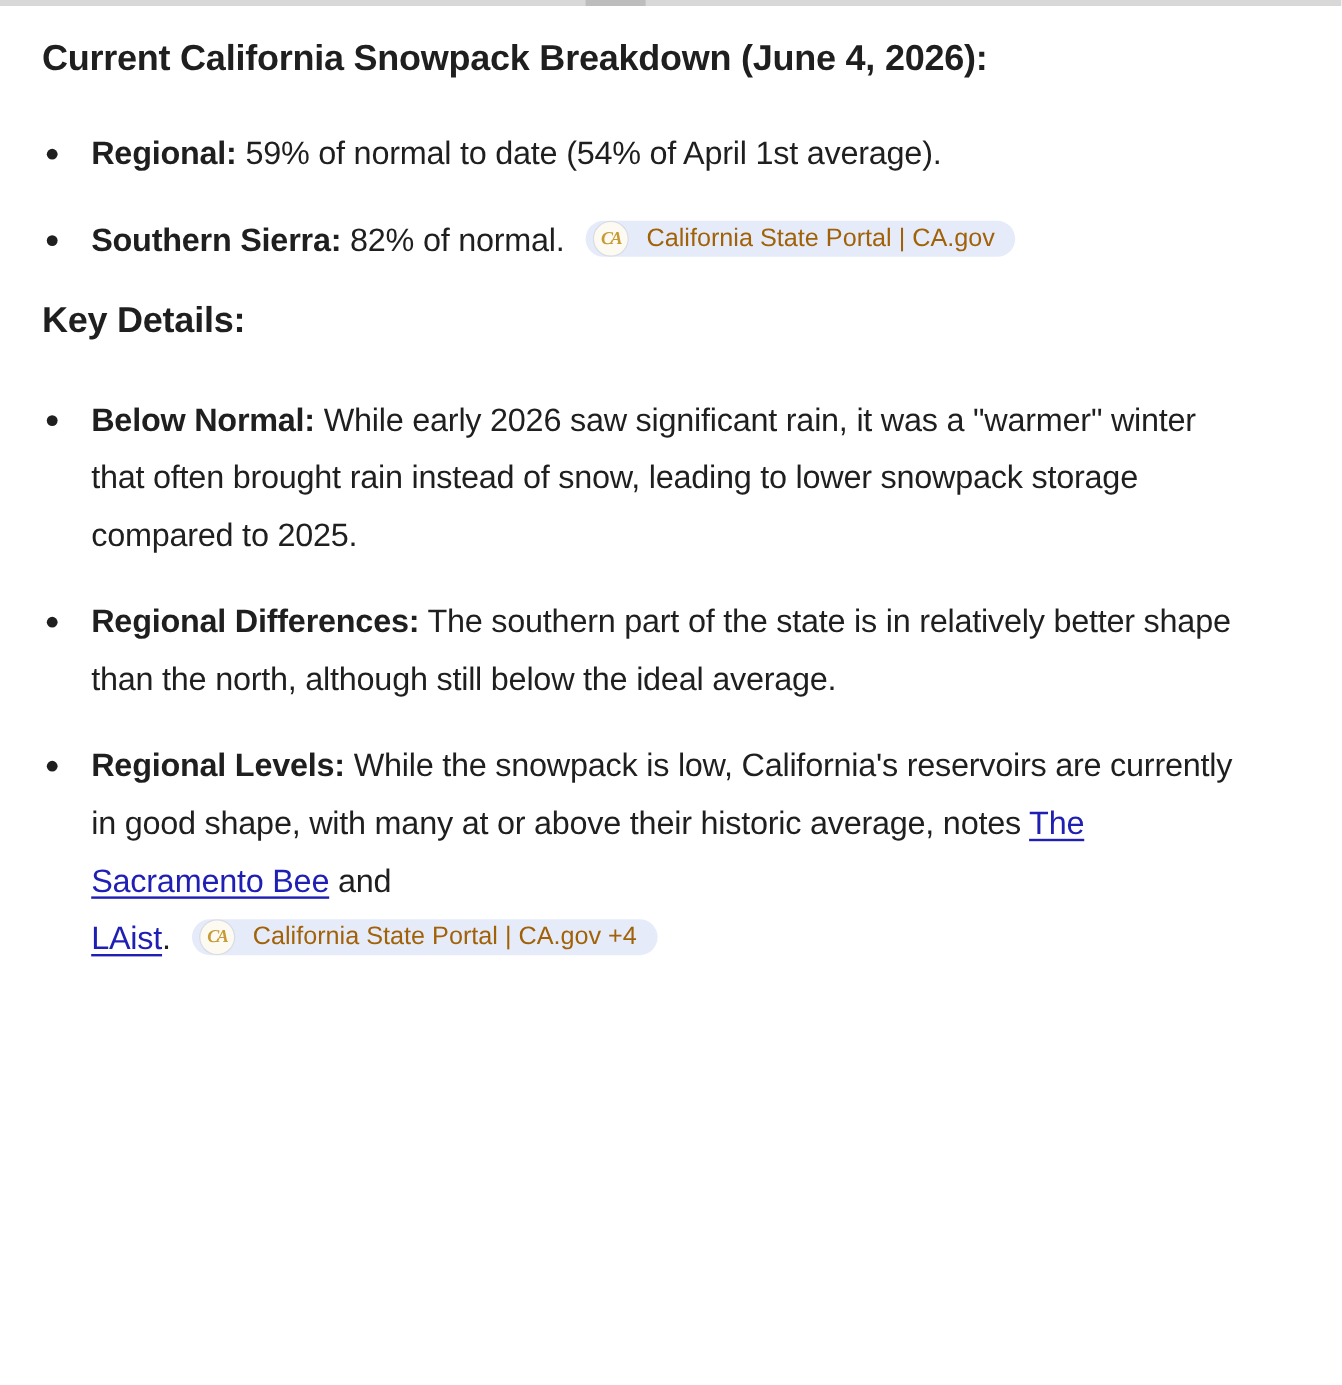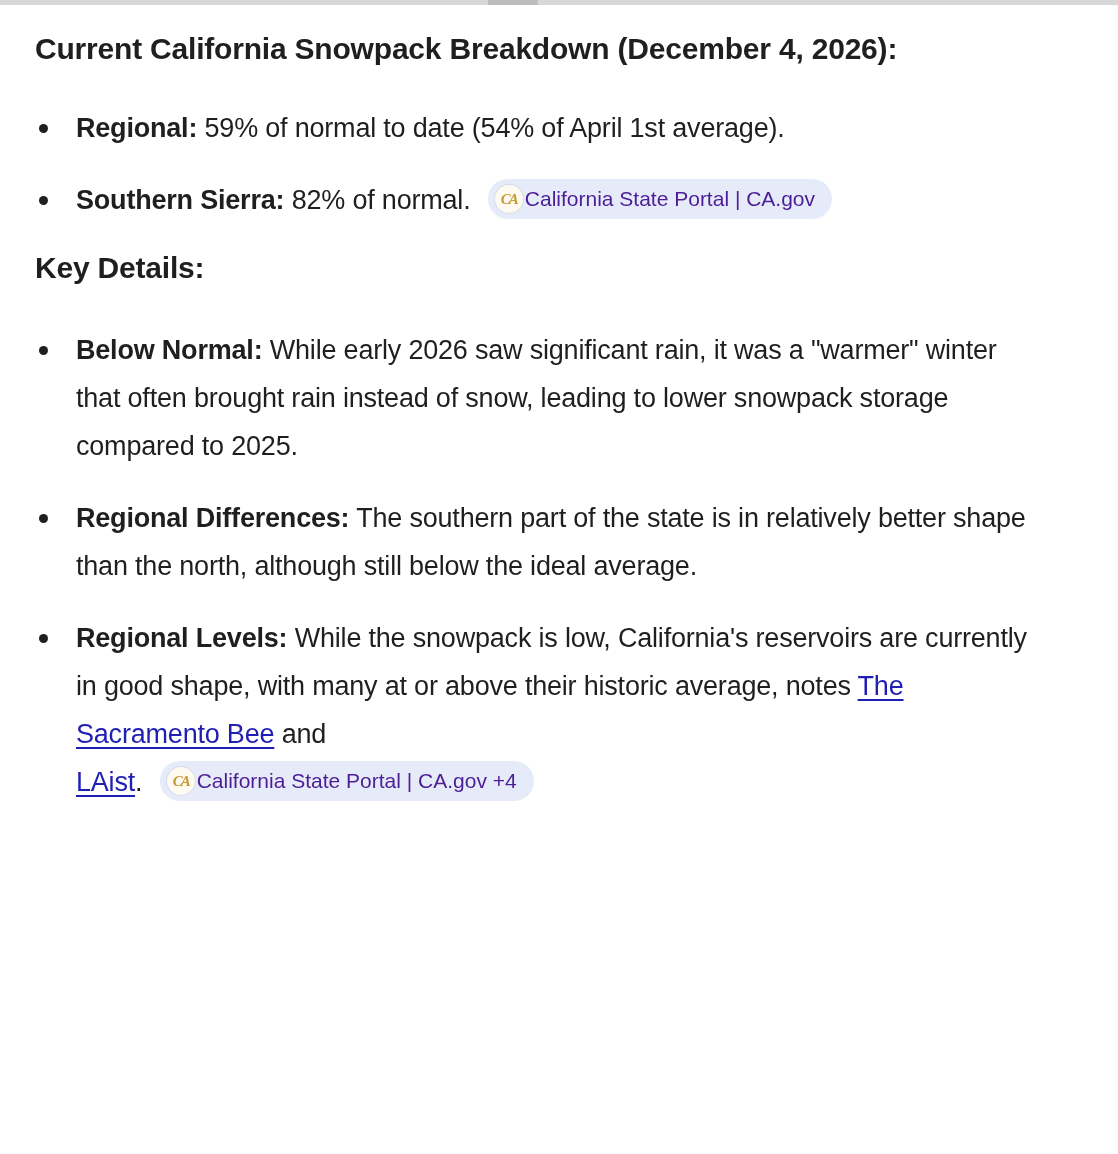--- a/index.html
+++ b/index.html
@@ -66,22 +66,22 @@
     color: #1f1fb4;
     font-weight: 400;
     text-decoration: underline;
     text-underline-offset: 4px;
     text-decoration-thickness: 2px;
     cursor: pointer;
   }
   .chip {
     display: inline-flex;
     align-items: center;
-    gap: 2px;
-    height: 40px;
+    gap: 16px;
+    height: 30px;
     padding: 0 17px 0 7px;
     background: #e6ebfa;
     border-radius: 20px;
     vertical-align: middle;
     position: relative;
     top: -3px;
     margin-left: 10px;
     cursor: pointer;
     white-space: nowrap;
     letter-spacing: 0;
@@ -98,34 +98,34 @@
     font-family: "Liberation Serif", serif;
     font-style: italic;
     font-weight: 700;
     font-size: 15px;
     color: #c79a35;
     letter-spacing: -2px;
     flex: 0 0 auto;
   }
   .chip-label {
     font-size: 21px;
-    color: #4c1d95;
+    color: #a16207;
     font-weight: 400;
   }
 </style>
 </head>
 <body>
 
 <div class="top-strip">
   <div class="strip-dark"></div>
 </div>
 
 <main class="content">
 
-  <h3 class="heading">Current California Snowpack Breakdown (December 4, 2026):</h3>
+  <h3 class="heading">Current California Snowpack Breakdown (June 4, 2026):</h3>
 
   <ul class="bullets summary-list">
     <li>
       <span class="b-label">Regional:</span>
       <span>59% of normal to date (54% of April 1st average).</span>
     </li>
     <li>
       <span class="b-label">Southern Sierra:</span>
       <span>82% of normal.</span>
       <span class="chip">

